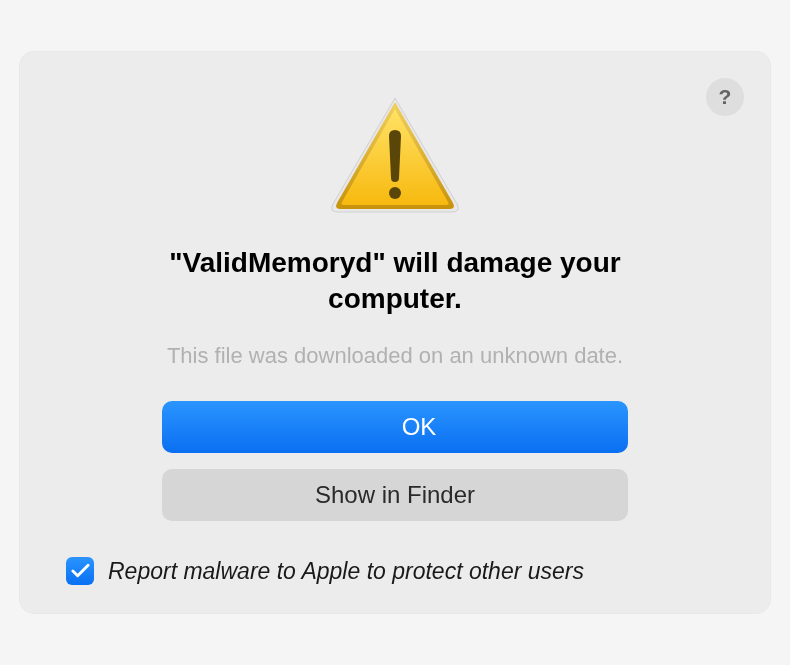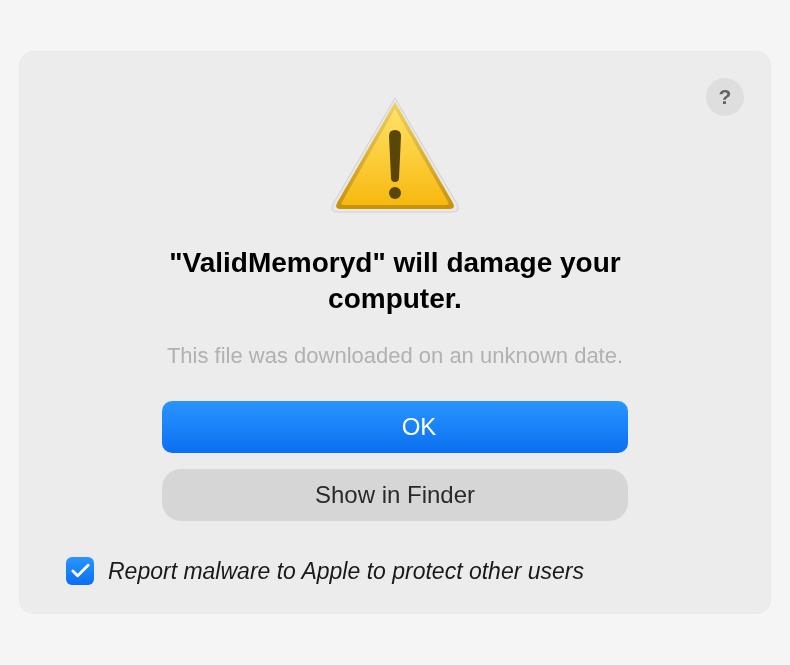--- a/index.html
+++ b/index.html
@@ -99,21 +99,20 @@
     }
     .btn-primary {
       background: linear-gradient(180deg, #2a95ff, #0a6ff1);
       color: #fff;
       font-weight: 500;
       padding-left: 48px;
     }
     .btn-secondary {
       background: #d6d6d6;
       color: #2a2a2a;
-      border-radius: 19px;
     }
     .checkbox-row {
       display: flex;
       align-items: center;
       gap: 14px;
       padding-left: 16px;
       font-style: italic;
     }
     .checkbox {
       width: 28px;

